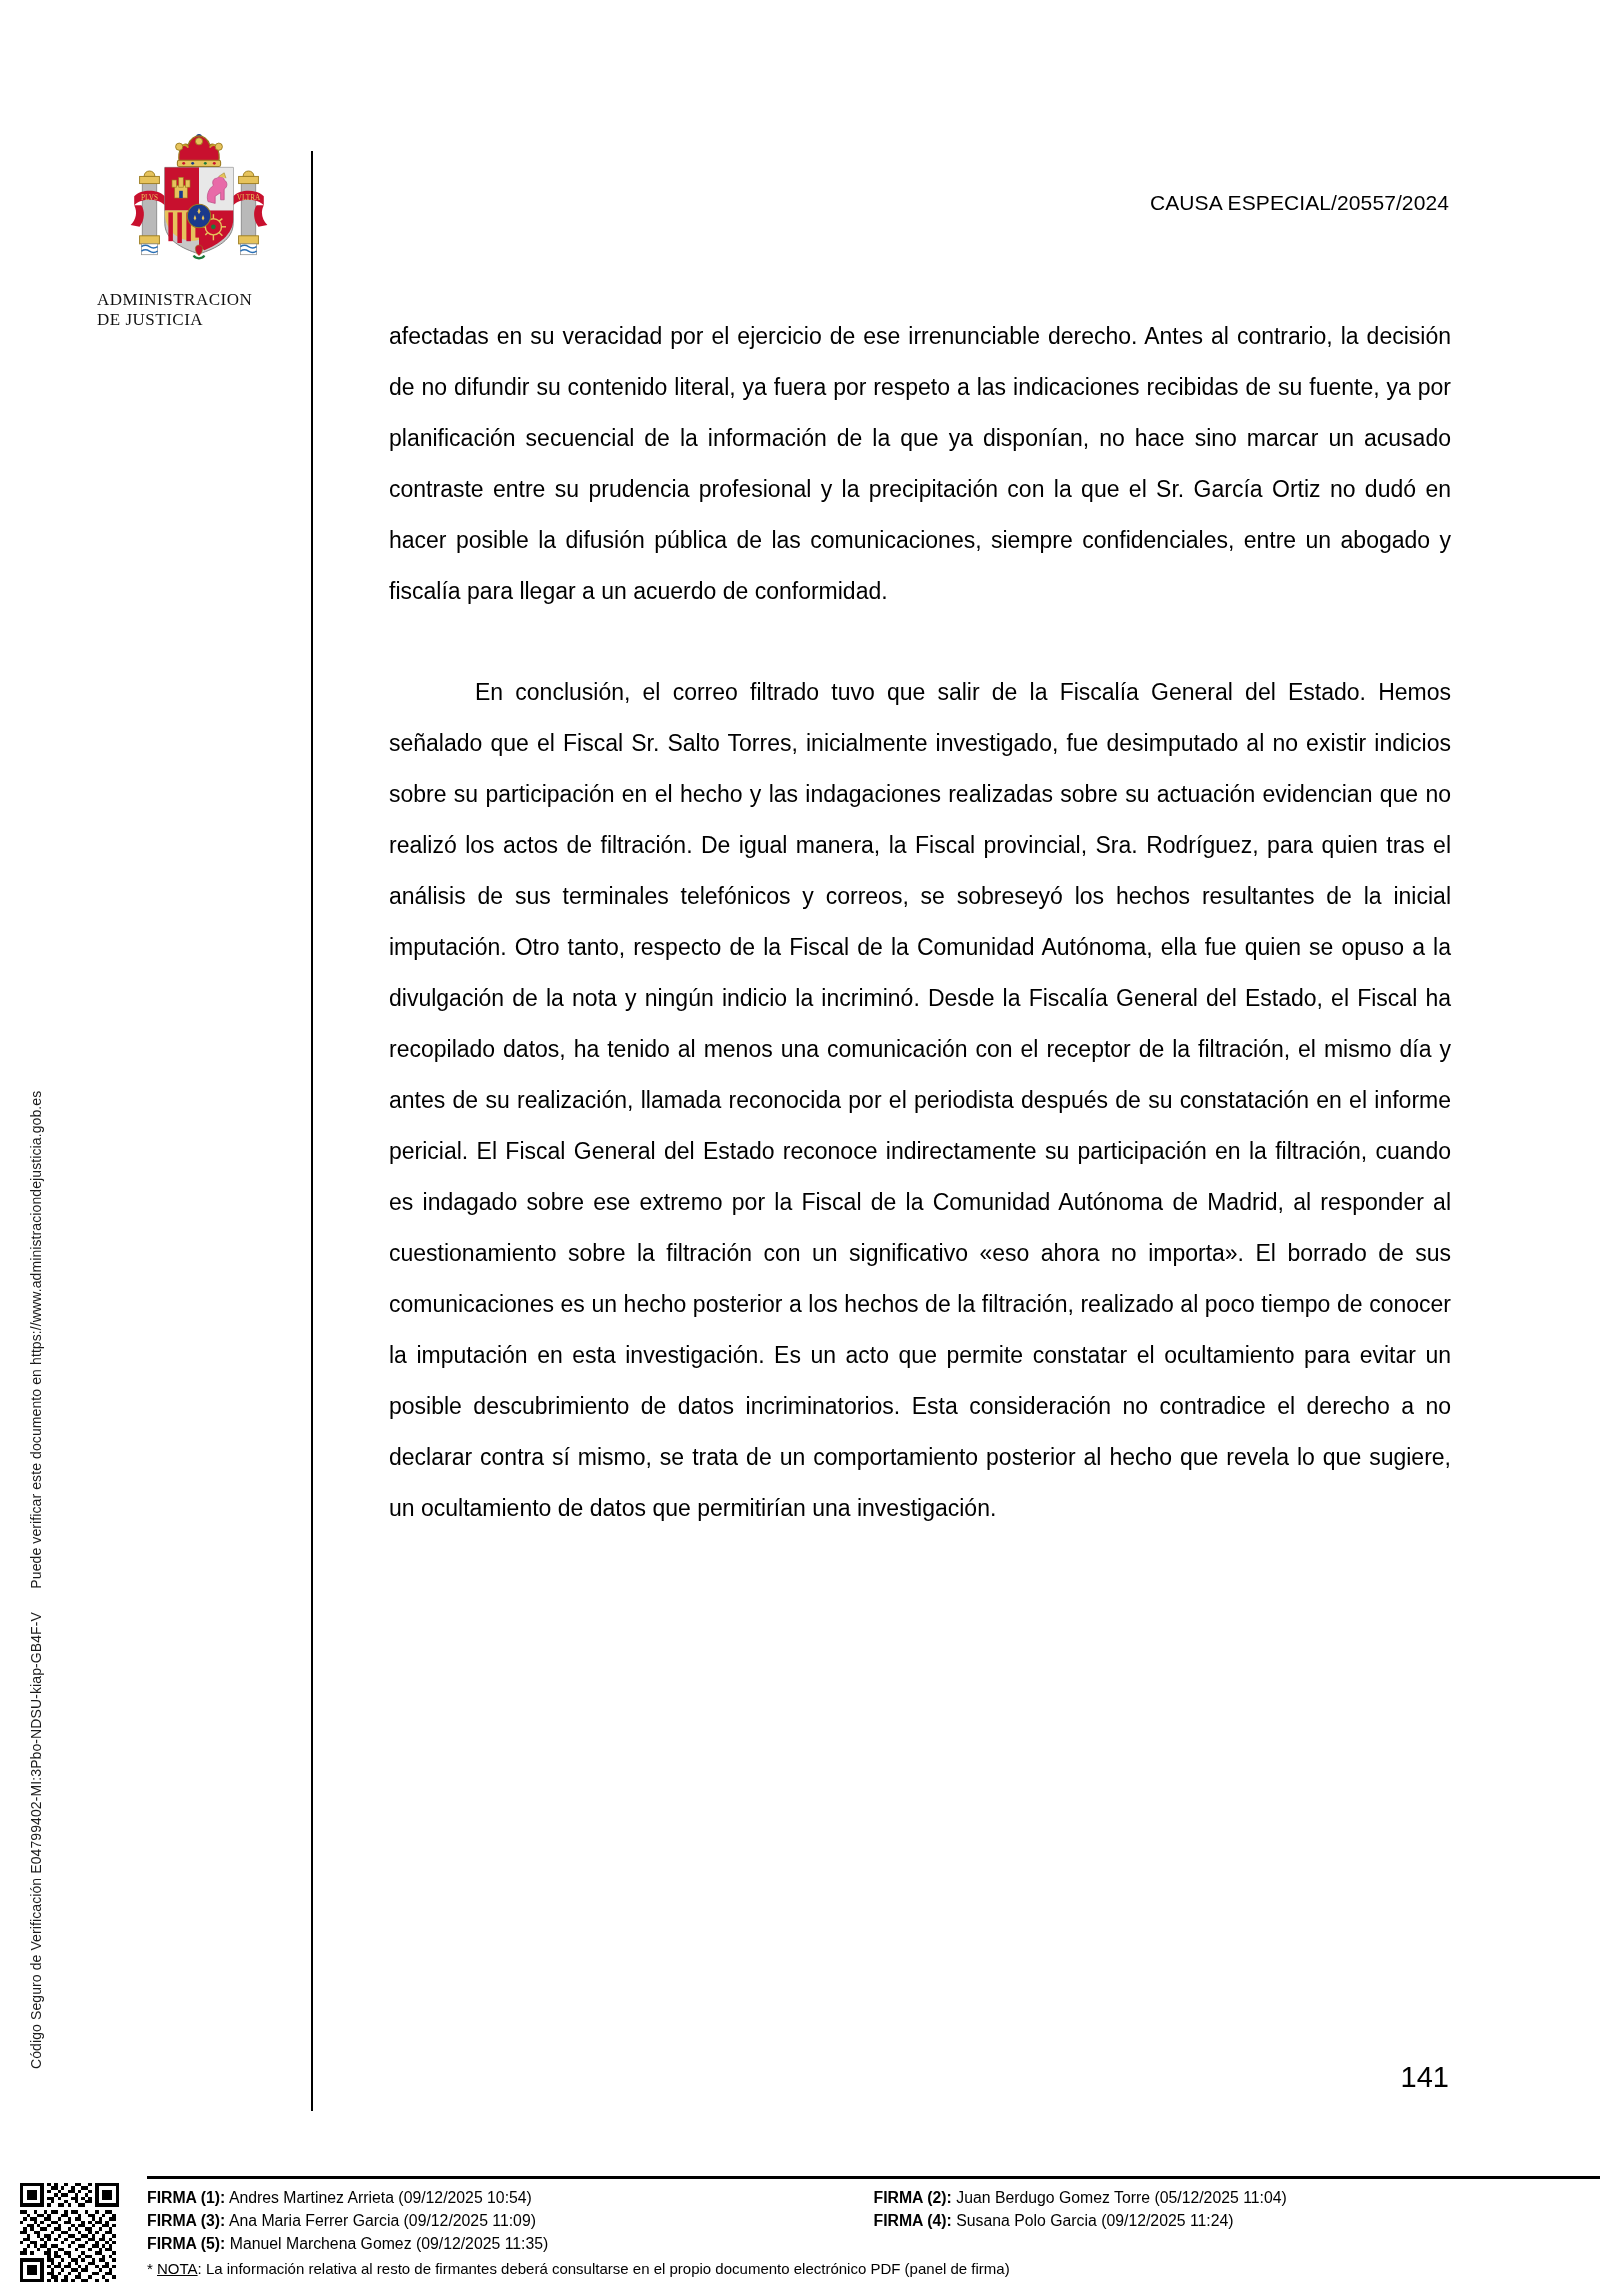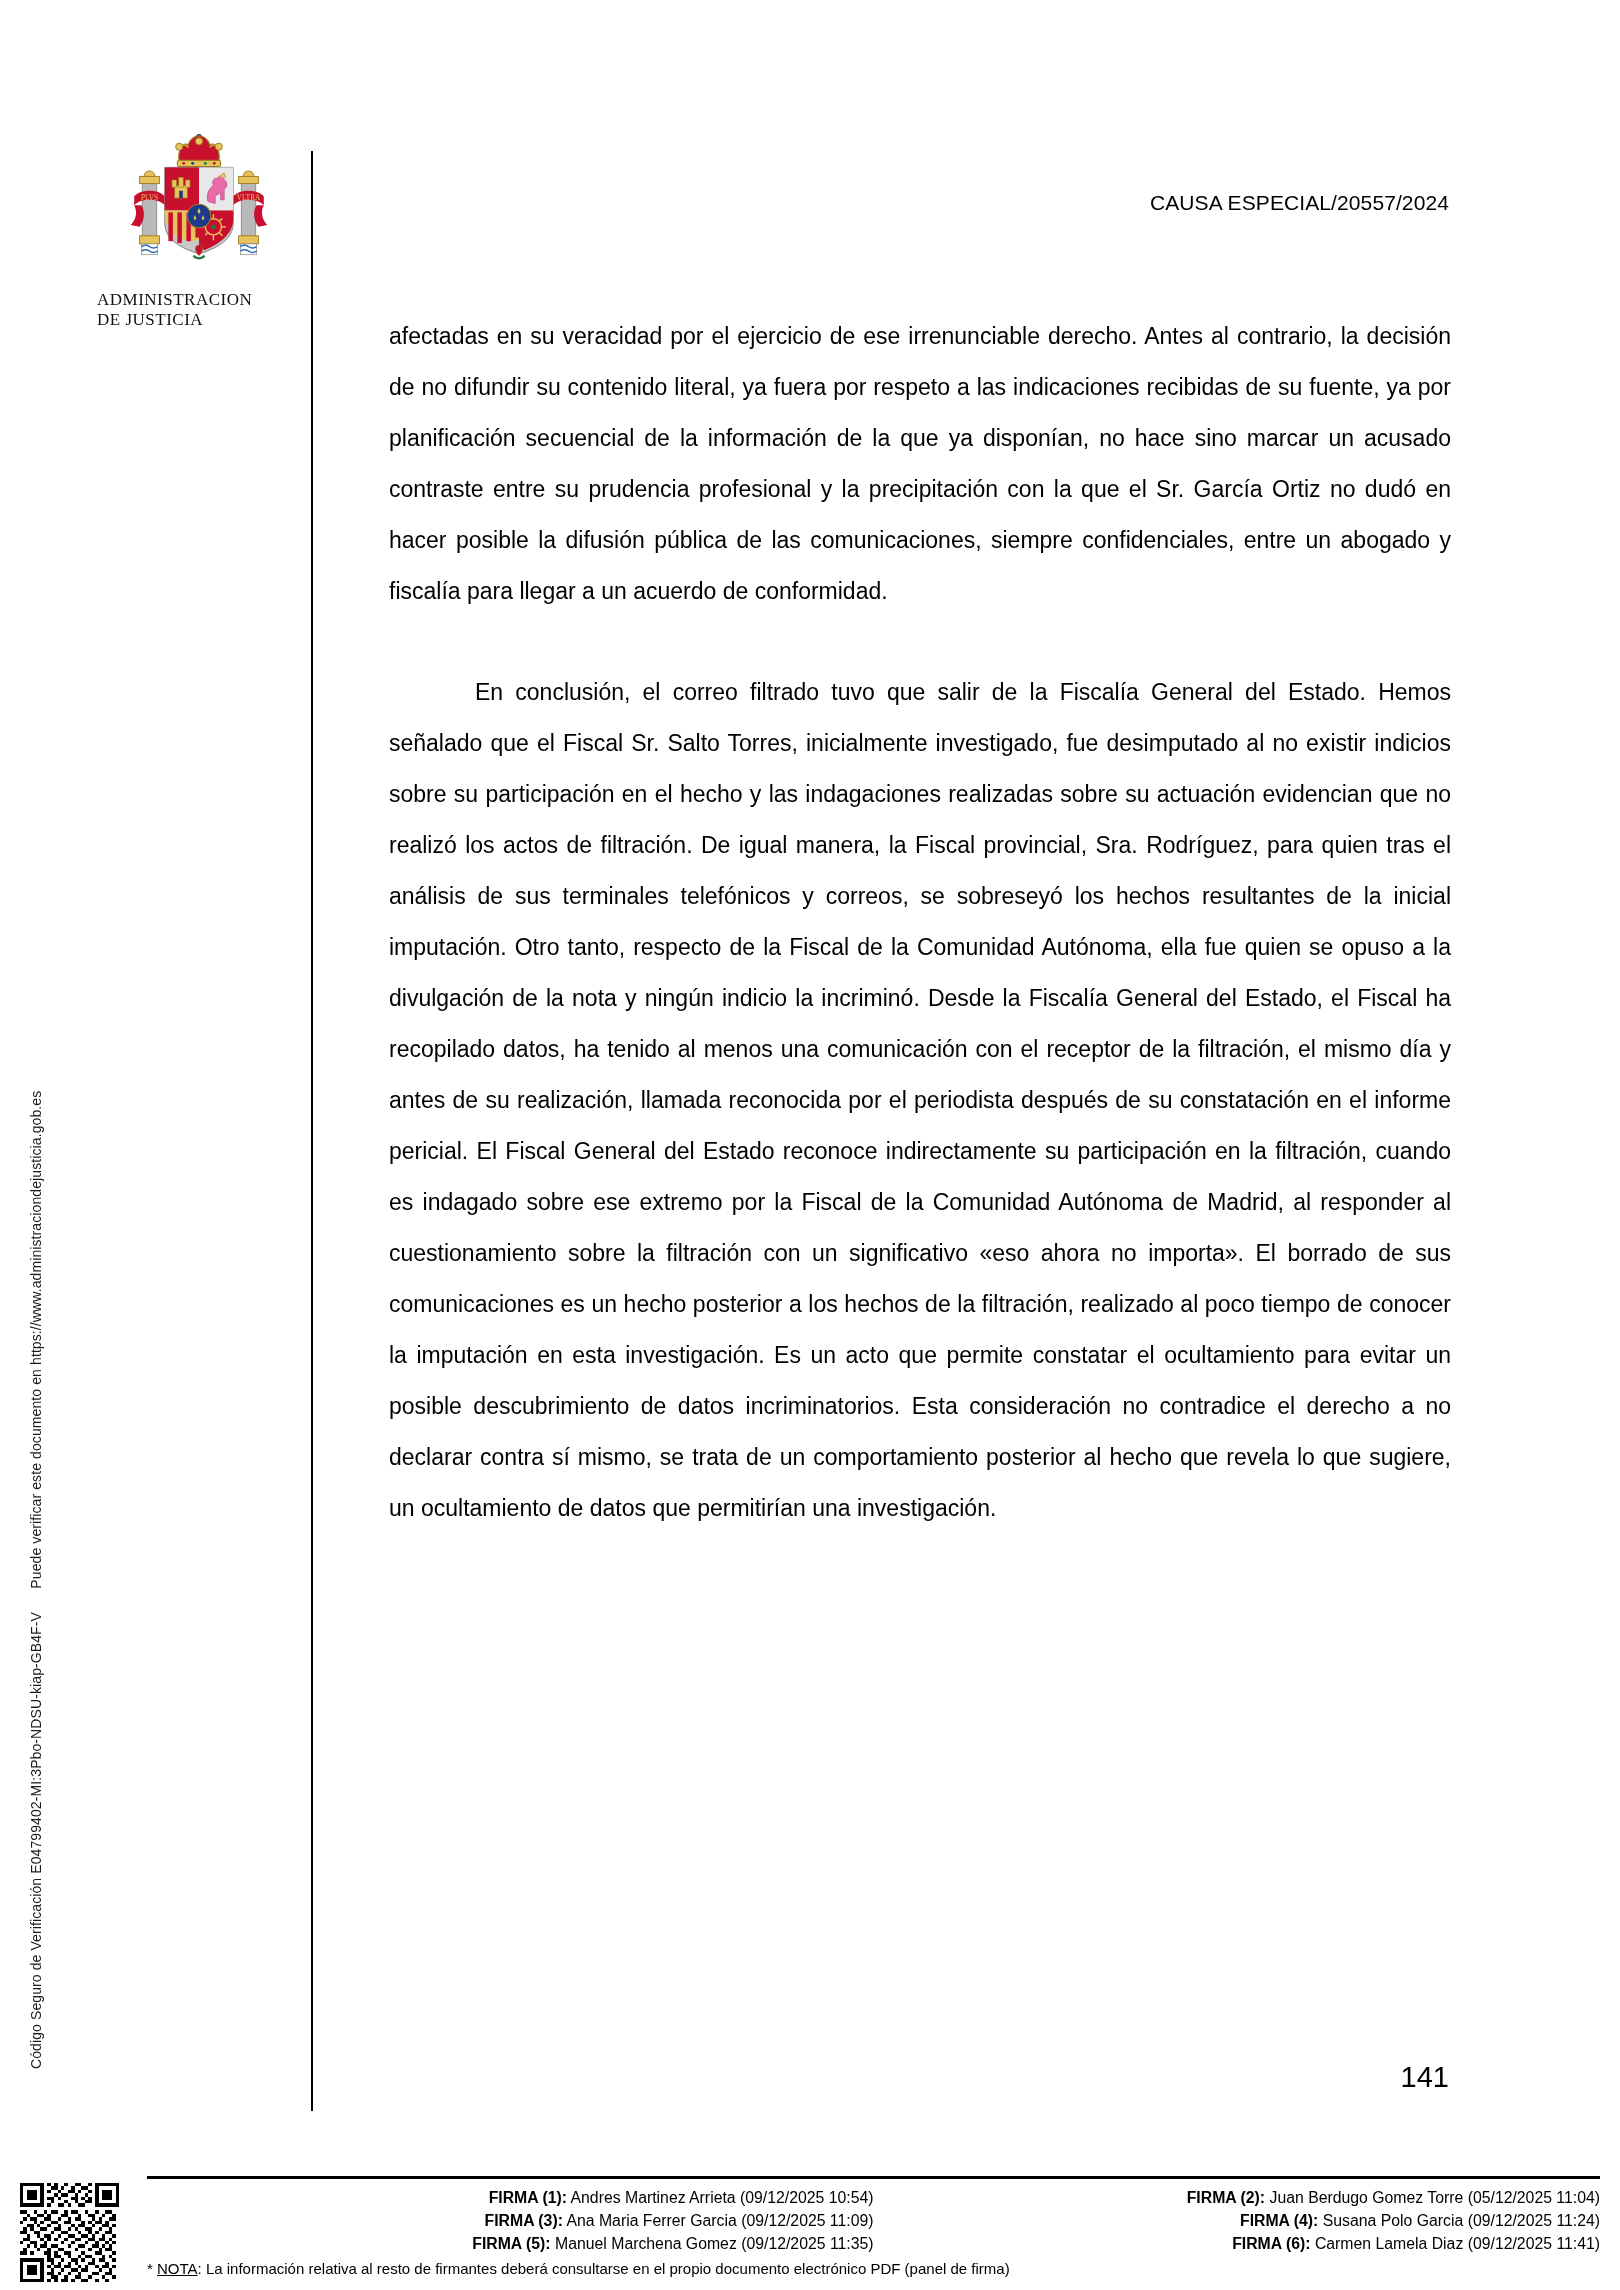--- a/index.html
+++ b/index.html
@@ -117,21 +117,20 @@
     color: #000;
   }
 
   
   .footer {
     position: absolute;
     left: 0px;
     top: 2176px;
     width: 1620px;
     height: 112px;
-    text-align: right;
   }
   .footer-rule {
     position: absolute;
     left: 147px;
     top: 0px;
     width: 1453px;
     height: 2.7px;
     background: #000;
   }
   .qr {
@@ -511,21 +510,20 @@
 
     <div class="sig-grid">
       <div class="sig-col">
         <div class="sig-row"><span class="lbl">FIRMA (1):</span> <span class="val">Andres Martinez Arrieta (09/12/2025 10:54)</span></div>
         <div class="sig-row"><span class="lbl">FIRMA (3):</span> <span class="val">Ana Maria Ferrer Garcia (09/12/2025 11:09)</span></div>
         <div class="sig-row"><span class="lbl">FIRMA (5):</span> <span class="val">Manuel Marchena Gomez (09/12/2025 11:35)</span></div>
       </div>
       <div class="sig-col">
         <div class="sig-row"><span class="lbl">FIRMA (2):</span> <span class="val">Juan Berdugo Gomez Torre (05/12/2025 11:04)</span></div>
         <div class="sig-row"><span class="lbl">FIRMA (4):</span> <span class="val">Susana Polo Garcia (09/12/2025 11:24)</span></div>
-        <div class="sig-row"><span class="lbl">FIRMA (6):</span> <span class="val">Carmen Lamela Diaz (09/12/2025 11:41)</span></div>
       </div>
     </div>
 
     <div class="sig-note"><span>* </span><span class="nota">NOTA</span><span>: La información relativa al resto de firmantes deberá consultarse en el propio documento electrónico PDF (panel de firma)</span></div>
   </div>
 
 </div>
 
 
 </body></html>

